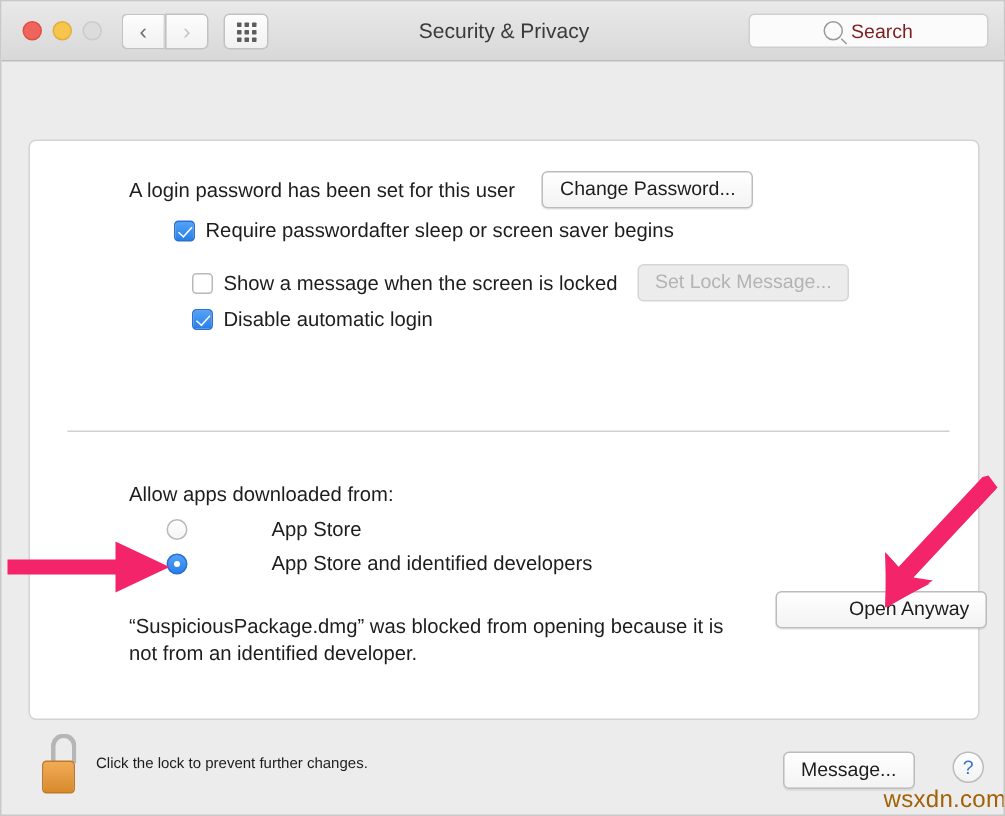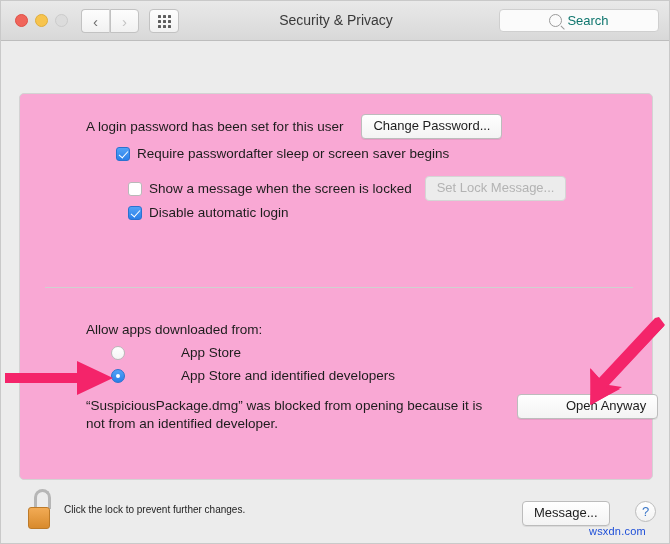--- a/index.html
+++ b/index.html
@@ -115,21 +115,21 @@
   #search-icon::after {
     content: "";
     position: absolute;
     right: -4px; bottom: -2px;
     width: 5px; height: 1.4px;
     background: #9a9a9a;
     transform: rotate(45deg);
   }
   #search-placeholder {
     font-size: 13px;
-    color: #0f766e;
+    color: #7f1d1d;
   }
 
   
   #tabbar {
     position: absolute;
     left: 0; top: 56px;
     width: 670px;
     display: flex;
     justify-content: center;
   }
@@ -154,21 +154,21 @@
     color: #ffffff;
   }
 
   
   #panel {
     position: absolute;
     left: 18px; top: 92px;
     width: 634px;
     height: 387px;
     box-sizing: border-box;
-    background: #f9a8d4;
+    background: #ffffff;
     border: 1px solid #d3d3d3;
     border-radius: 5px;
   }
 
   .row { position: absolute; display: flex; align-items: center; }
 
   #login-pw-row { left: 66px; top: 20px; }
   #login-pw-text { font-size: 13.5px; color: #1d1d1d; }
   .pushbtn {
     font-size: 13px;
@@ -278,21 +278,21 @@
     position: absolute;
     left: 4px; top: 4px;
     width: 4px; height: 4px;
     border-radius: 50%;
     background: #ffffff;
   }
   .radio-label { font-size: 13.5px; color: #1d1d1d; margin-left: 48px; }
 
   #blocked-note {
     position: absolute;
-    left: 66px; top: 303px;
+    left: 66px; top: 315px;
     width: 410px;
     font-size: 13.5px;
     color: #1d1d1d;
     line-height: 18px;
   }
   #open-anyway-button {
     position: absolute;
     left: 497px; top: 300px; padding-left: 48px;
   }
 
@@ -361,22 +361,22 @@
   }
   #arrow-right-annotation {
     position: absolute;
     left: 578px; top: 314px;
     width: 88px; height: 92px;
   }
 
   #watermark {
     position: absolute;
     left: 588px; top: 524px;
-    font-size: 11px;
-    color: #1d4ed8;
+    font-size: 16px;
+    color: #a16207;
     letter-spacing: 0.2px;
   }
 </style>
 </head>
 <body>
 
 <div id="window">
 
   <div id="titlebar">
     <div class="traffic" id="tl-close"></div>

